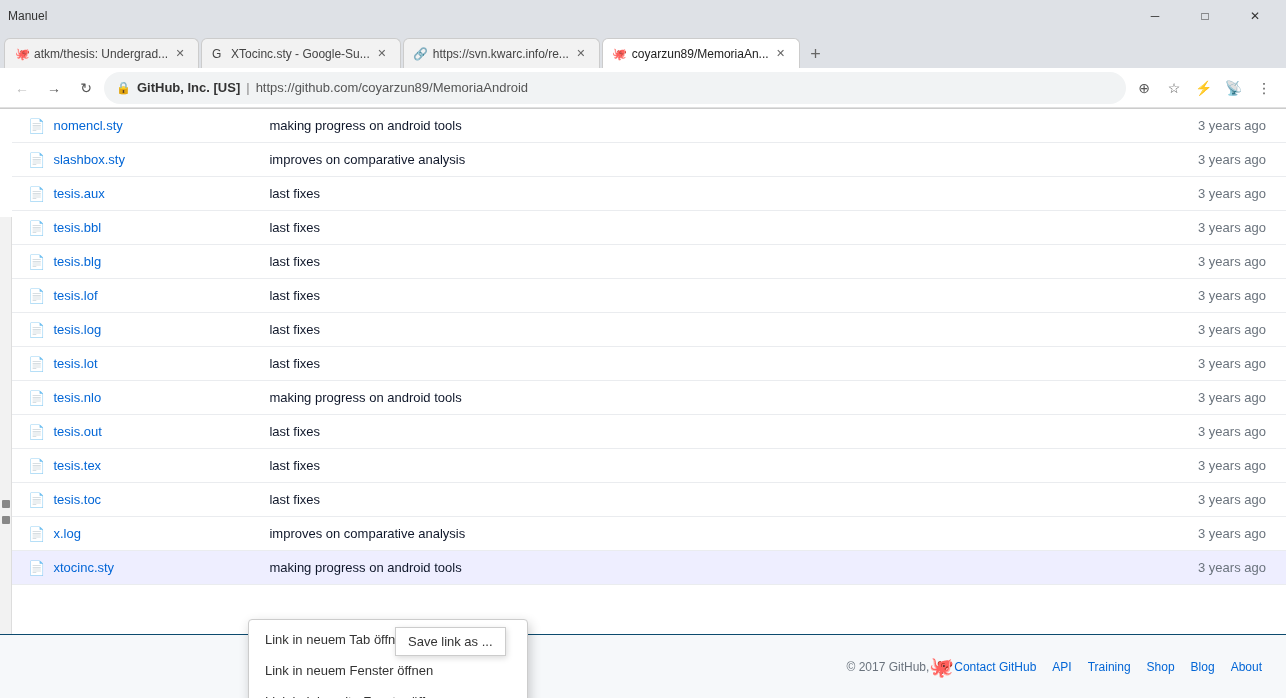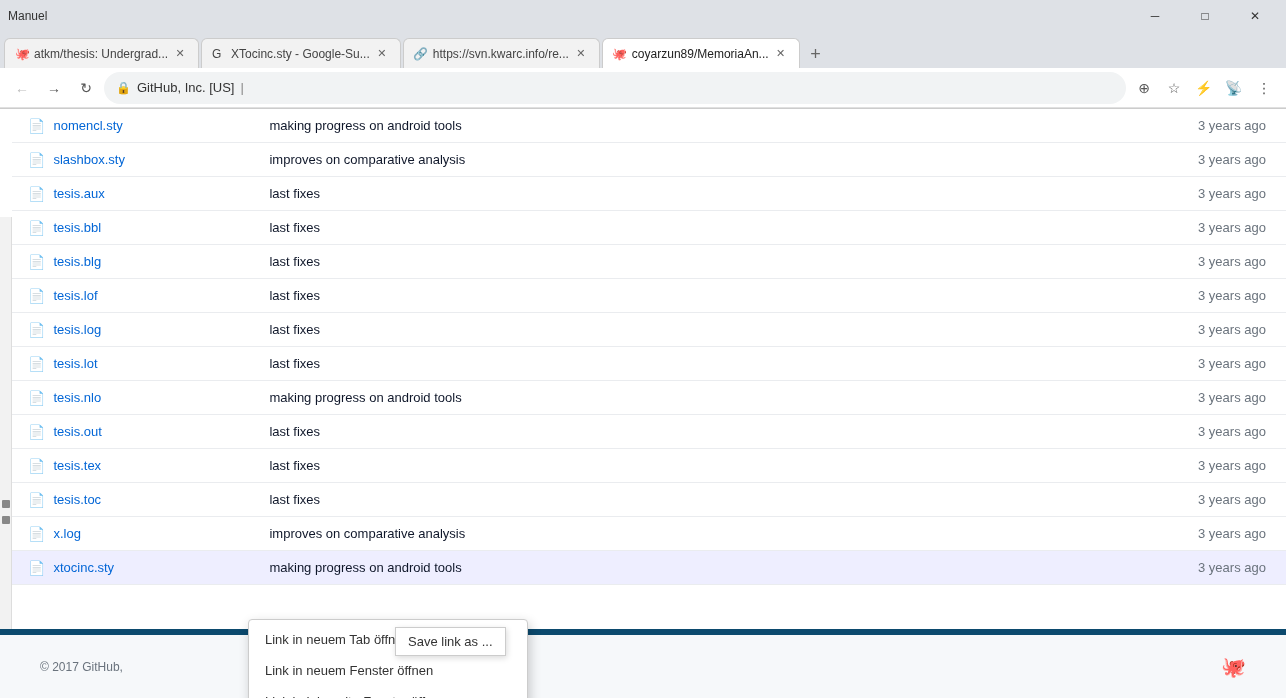--- a/index.html
+++ b/index.html
@@ -135,21 +135,21 @@
       flex: 1;
       display: flex;
       align-items: center;
       background: #f1f3f4;
       border-radius: 20px;
       padding: 4px 12px;
       height: 32px;
       gap: 6px;
     }
     .lock-icon { font-size: 12px; color: #555; }
-    .origin-text { color: #333; font-size: 13px; font-weight: 400; }
+    .origin-text { color: #333; font-size: 13px; font-weight: 700; }
     .url-text { color: #555; font-size: 13px; }
     .address-actions { display: flex; gap: 2px; align-items: center; }
     .addr-action-btn {
       width: 28px;
       height: 28px;
       border-radius: 50%;
       display: flex;
       align-items: center;
       justify-content: center;
       cursor: pointer;
@@ -200,25 +200,25 @@
     .file-time {
       color: #6a737d;
       font-size: 13px;
       text-align: center;
       min-width: 100px;
     }
 
     
     .page-footer {
       background: #f6f8fa;
-      border-top: 6px solid #0c4a6e;
-      padding: 20px 40px;
-      display: flex;
-      align-items: center;
-      justify-content: space-between;
+      border-top: 1px solid #0c4a6e;
+      padding: 20px 24px;
+      display: flex;
+      align-items: center;
+      justify-content: flex-end;
       font-size: 12px;
       color: #6a737d;
       position: absolute;
       bottom: 0;
       left: 0;
       right: 0;
     }
     .footer-logo {
       font-size: 20px;
       color: #333;
@@ -328,20 +328,21 @@
   </div>
 
   <div class="address-bar">
     <button class="nav-btn disabled">←</button>
     <button class="nav-btn">→</button>
     <button class="nav-btn">↻</button>
     <div class="address-input-wrapper">
       <span class="lock-icon">🔒</span>
       <span class="origin-text">GitHub, Inc. [US]</span>
       <span style="color:#888;font-size:13px;">|</span>
+      <span class="url-text"><span>https://github.com/</span><span>coyarzun89/MemoriaAndroid</span></span>
     </div>
     <div class="address-actions">
       <button class="addr-action-btn">⊕</button>
       <button class="addr-action-btn">☆</button>
       <button class="addr-action-btn">⚡</button>
       <button class="addr-action-btn">📡</button>
       <button class="addr-action-btn">⋮</button>
     </div>
   </div>
 </div>
@@ -465,14 +466,22 @@
       <span>Link in Inkognito-Fenster öffnen</span>
     </div>
 
   </div>
 
   <div class="save-link-label">Save link as ...</div>
 
   <div class="page-footer">
     <span>© 2017 GitHub,</span>
     <span class="footer-logo">🐙</span>
+    <div class="footer-links">
+      <a class="footer-link">Contact GitHub</a>
+      <a class="footer-link">API</a>
+      <a class="footer-link">Training</a>
+      <a class="footer-link">Shop</a>
+      <a class="footer-link">Blog</a>
+      <a class="footer-link">About</a>
+    </div>
   </div>
 </div>
 
 </body></html>

